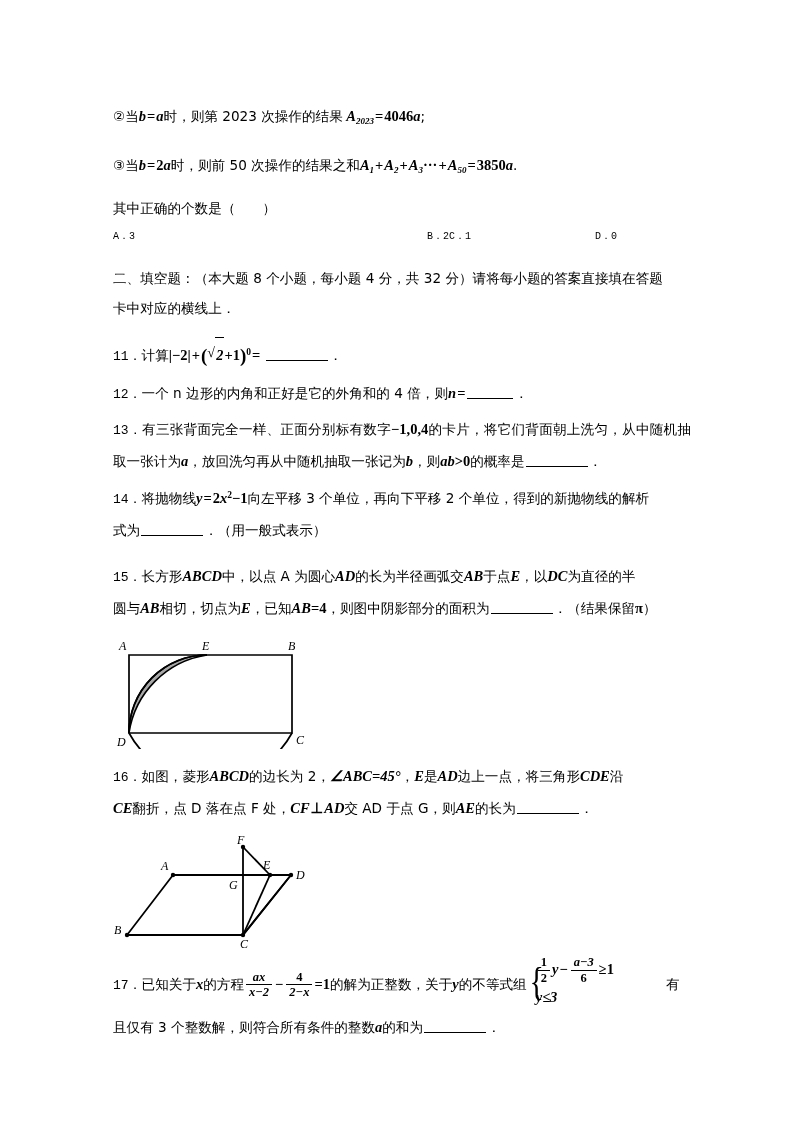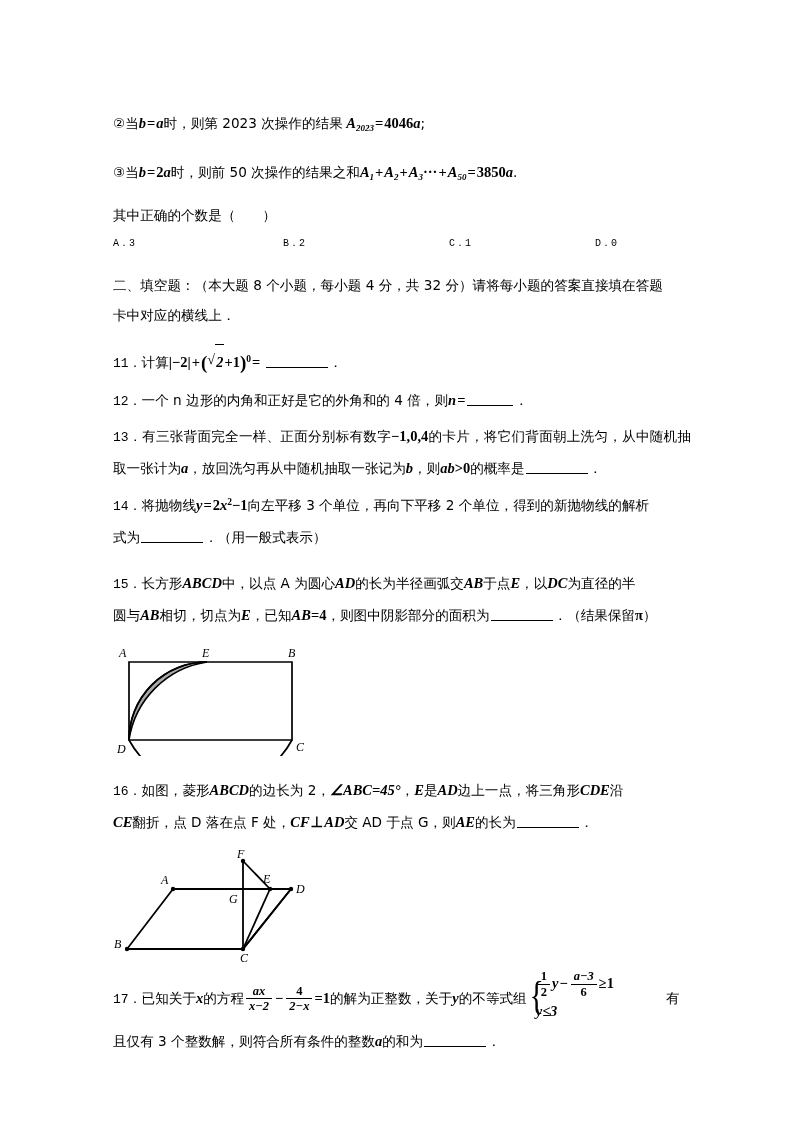--- a/index.html
+++ b/index.html
@@ -10,21 +10,21 @@
   body {
     width: 794px;
     height: 1123px;
     position: relative;
     font-family: "Liberation Serif", serif;
     color: #000000;
     overflow: hidden;
   }
   .page {
     position: absolute;
-    left: 0; top: 12px;
+    left: 0; top: 5px;
     width: 794px;
     height: 787px;
     background: #ffffff;
     text-decoration: underline;
   }
   .content {
     position: absolute;
     left: 113px;
     top: 96px;
     width: 578px;
@@ -174,21 +174,21 @@
   </div>
 
   <div class="para" style="line-height:30px;margin-top:14px;">
     <span class="cn">③当</span><span class="mv">b</span><span class="mop">=</span><span class="mn">2</span><span class="mv">a</span><span class="cn">时，则前 50 次操作的结果之和</span><span class="mv">A</span><sub class="ms">1</sub><span class="mop">+</span><span class="mv">A</span><sub class="ms">2</sub><span class="mop">+</span><span class="mv">A</span><sub class="ms">3</sub><span class="mn">···</span><span class="mop">+</span><span class="mv">A</span><sub class="ms">50</sub><span class="mop">=</span><span class="mn">3850</span><span class="mv">a</span><span class="cn">.</span>
   </div>
 
   <div class="para cn" style="margin-top:8px;">其中正确的个数是（　　）</div>
 
   <div class="options" style="margin-top:6px;">
     <span class="opt" style="width:170px;">A．3</span>
-    <span class="opt" style="width:166px;">B．2</span>
+    <span class="opt" style="width:166px;text-align:right;">B．2</span>
     <span class="opt" style="width:146px;">C．1</span>
     <span class="opt">D．0</span>
   </div>
 
   <div class="para cn" style="margin-top:20px;">二、填空题：（本大题 8 个小题，每小题 4 分，共 32 分）请将每小题的答案直接填在答题</div>
   <div class="para cn">卡中对应的横线上．</div>
 
   <div class="para" style="margin-top:12px;line-height:34px;">
     <span class="num">11．</span><span class="cn">计算</span><span class="mn">|</span><span class="mn">−2</span><span class="mn">|</span><span class="mop">+</span><span class="bigp">(</span><span class="rad"><span class="radbody">2</span></span><span class="mn">+1</span><span class="bigp">)</span><sup class="mx">0</sup><span class="mop">=</span>
     <span class="blank w8"></span><span class="cn">．</span>
@@ -234,21 +234,21 @@
       <path d="M 22,94 A 78 78 0 0 1 100,16" fill="none" stroke="#000000" stroke-width="1.7"></path>
 
       <text x="12" y="11" font-family="Liberation Serif, serif" font-size="12" font-style="italic">A</text>
       <text x="95" y="11" font-family="Liberation Serif, serif" font-size="12" font-style="italic">E</text>
       <text x="181" y="11" font-family="Liberation Serif, serif" font-size="12" font-style="italic">B</text>
       <text x="10" y="107" font-family="Liberation Serif, serif" font-size="12" font-style="italic">D</text>
       <text x="189" y="105" font-family="Liberation Serif, serif" font-size="12" font-style="italic">C</text>
     </svg>
   </div>
 
-  <div class="para" style="margin-top:19px;line-height:30px;">
+  <div class="para" style="margin-top:12px;line-height:30px;">
     <span class="num">16．</span><span class="cn">如图，菱形</span><span class="mv">ABCD</span><span class="cn">的边长为 2，</span><span class="mv">∠ABC=45°</span><span class="cn">，</span><span class="mv">E</span><span class="cn">是</span><span class="mv">AD</span><span class="cn">边上一点，将三角形</span><span class="mv">CDE</span><span class="cn">沿</span>
   </div>
   <div class="para" style="line-height:30px;">
     <span class="mv">CE</span><span class="cn">翻折，点 D 落在点 F 处，</span><span class="mv">CF</span><span class="mop">⊥</span><span class="mv">AD</span><span class="cn">交 AD 于点 G，则</span><span class="mv">AE</span><span class="cn">的长为</span><span class="blank w8"></span><span class="cn">．</span>
   </div>
 
   <div class="figwrap" style="margin-top:12px;margin-left:0px;">
     <svg width="250" height="115" viewBox="0 0 250 115">
 
       <path d="M 60,40 L 14,100 L 130,100 L 178,40 Z" fill="none" stroke="#000000" stroke-width="1.8"></path>

